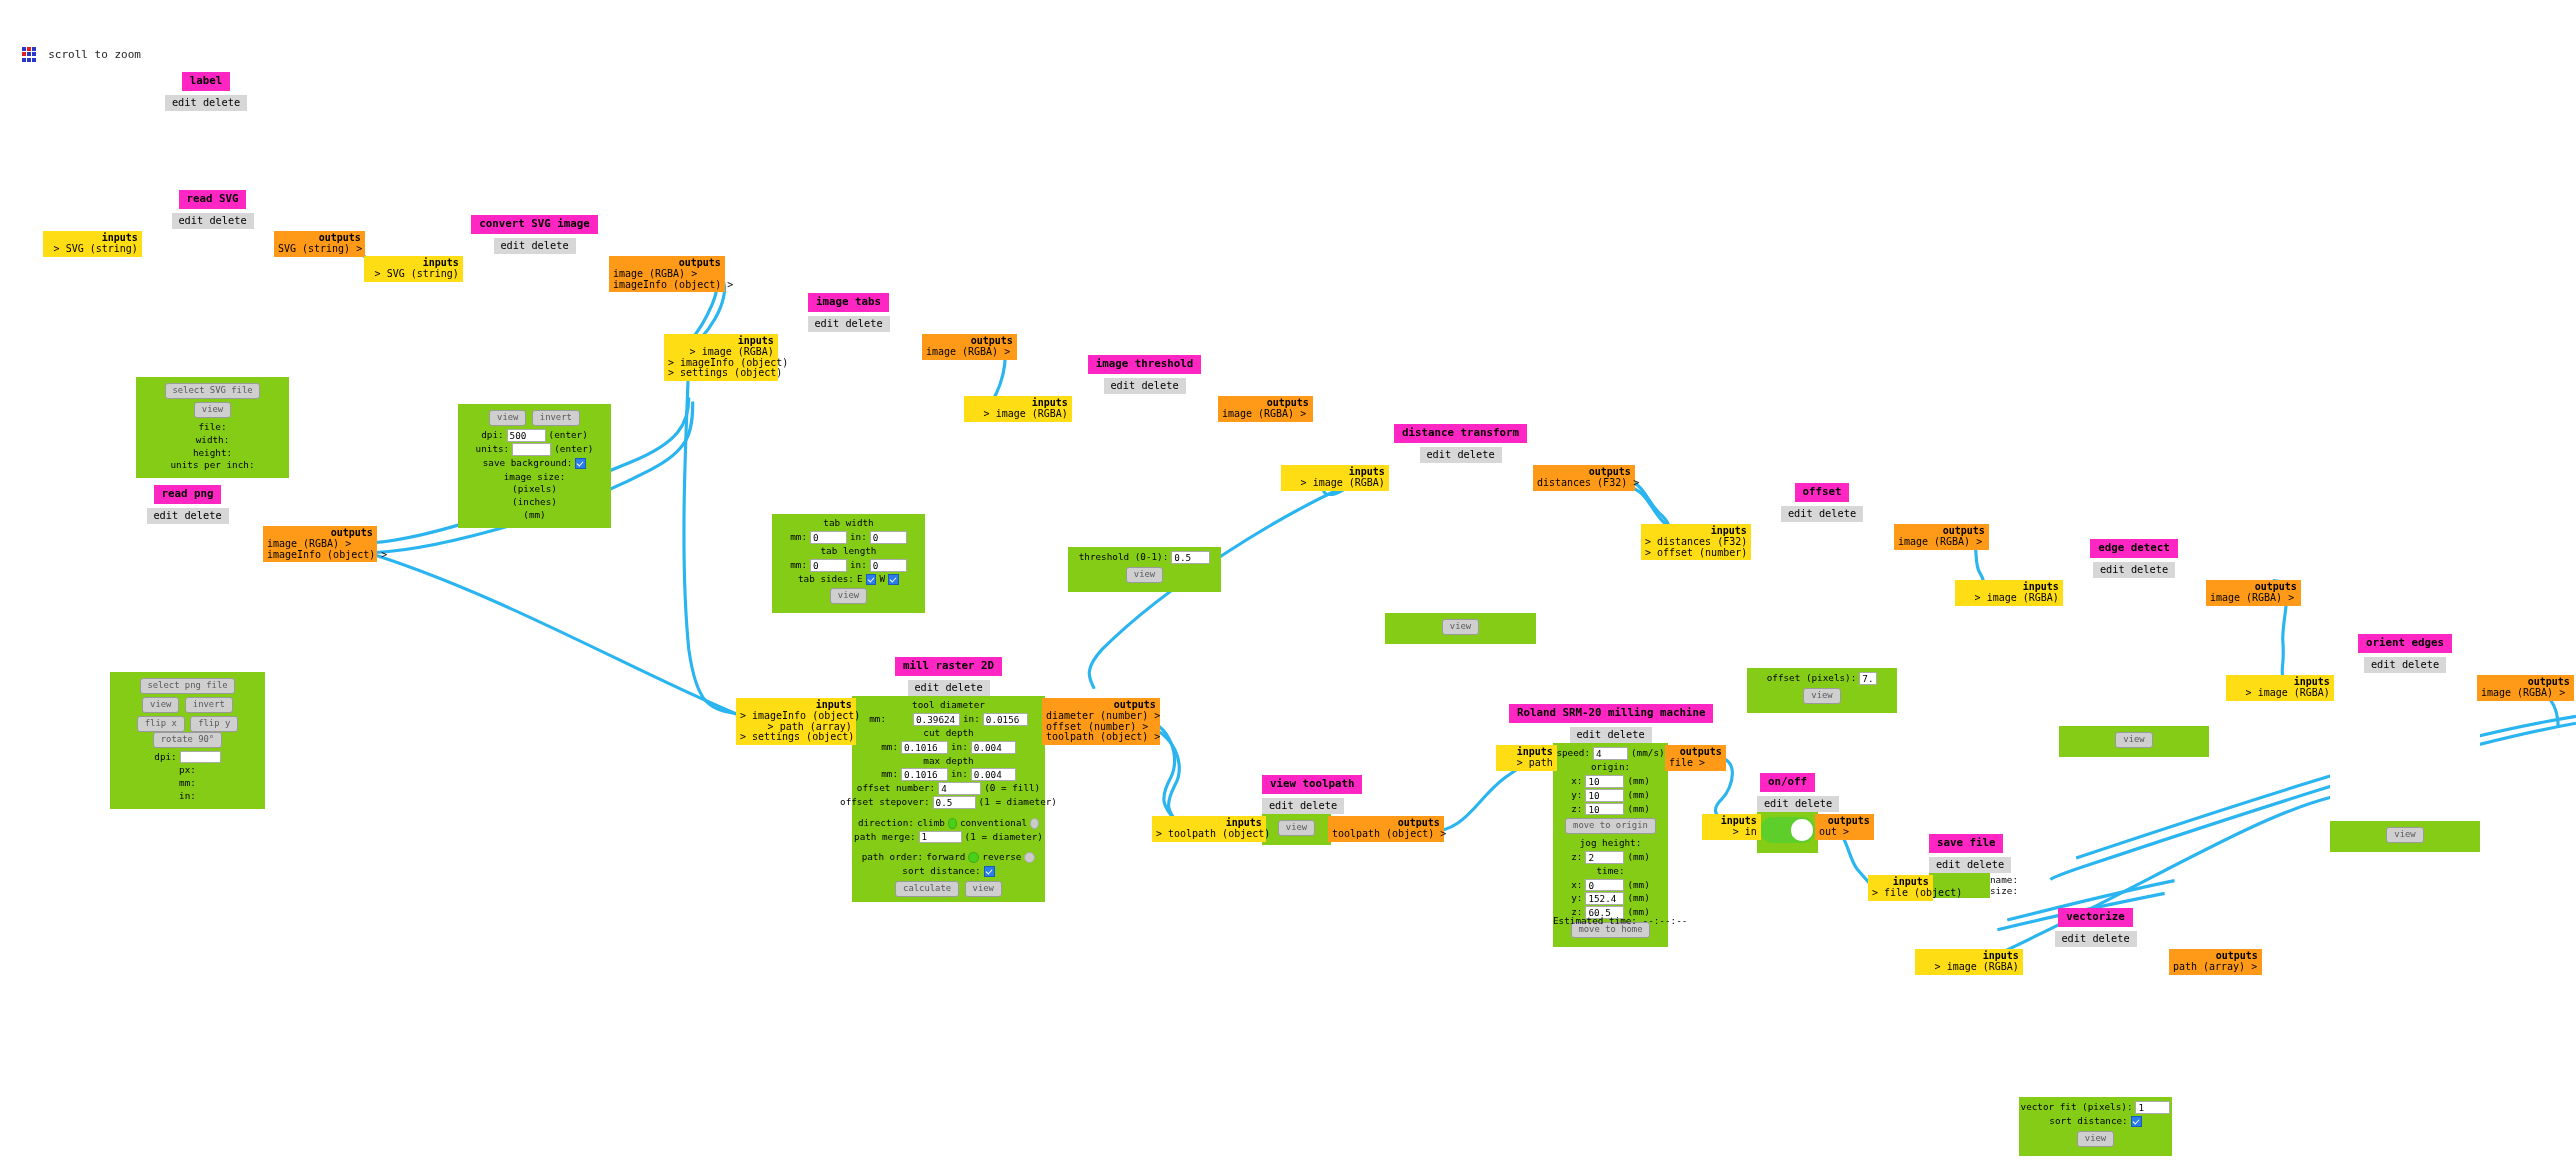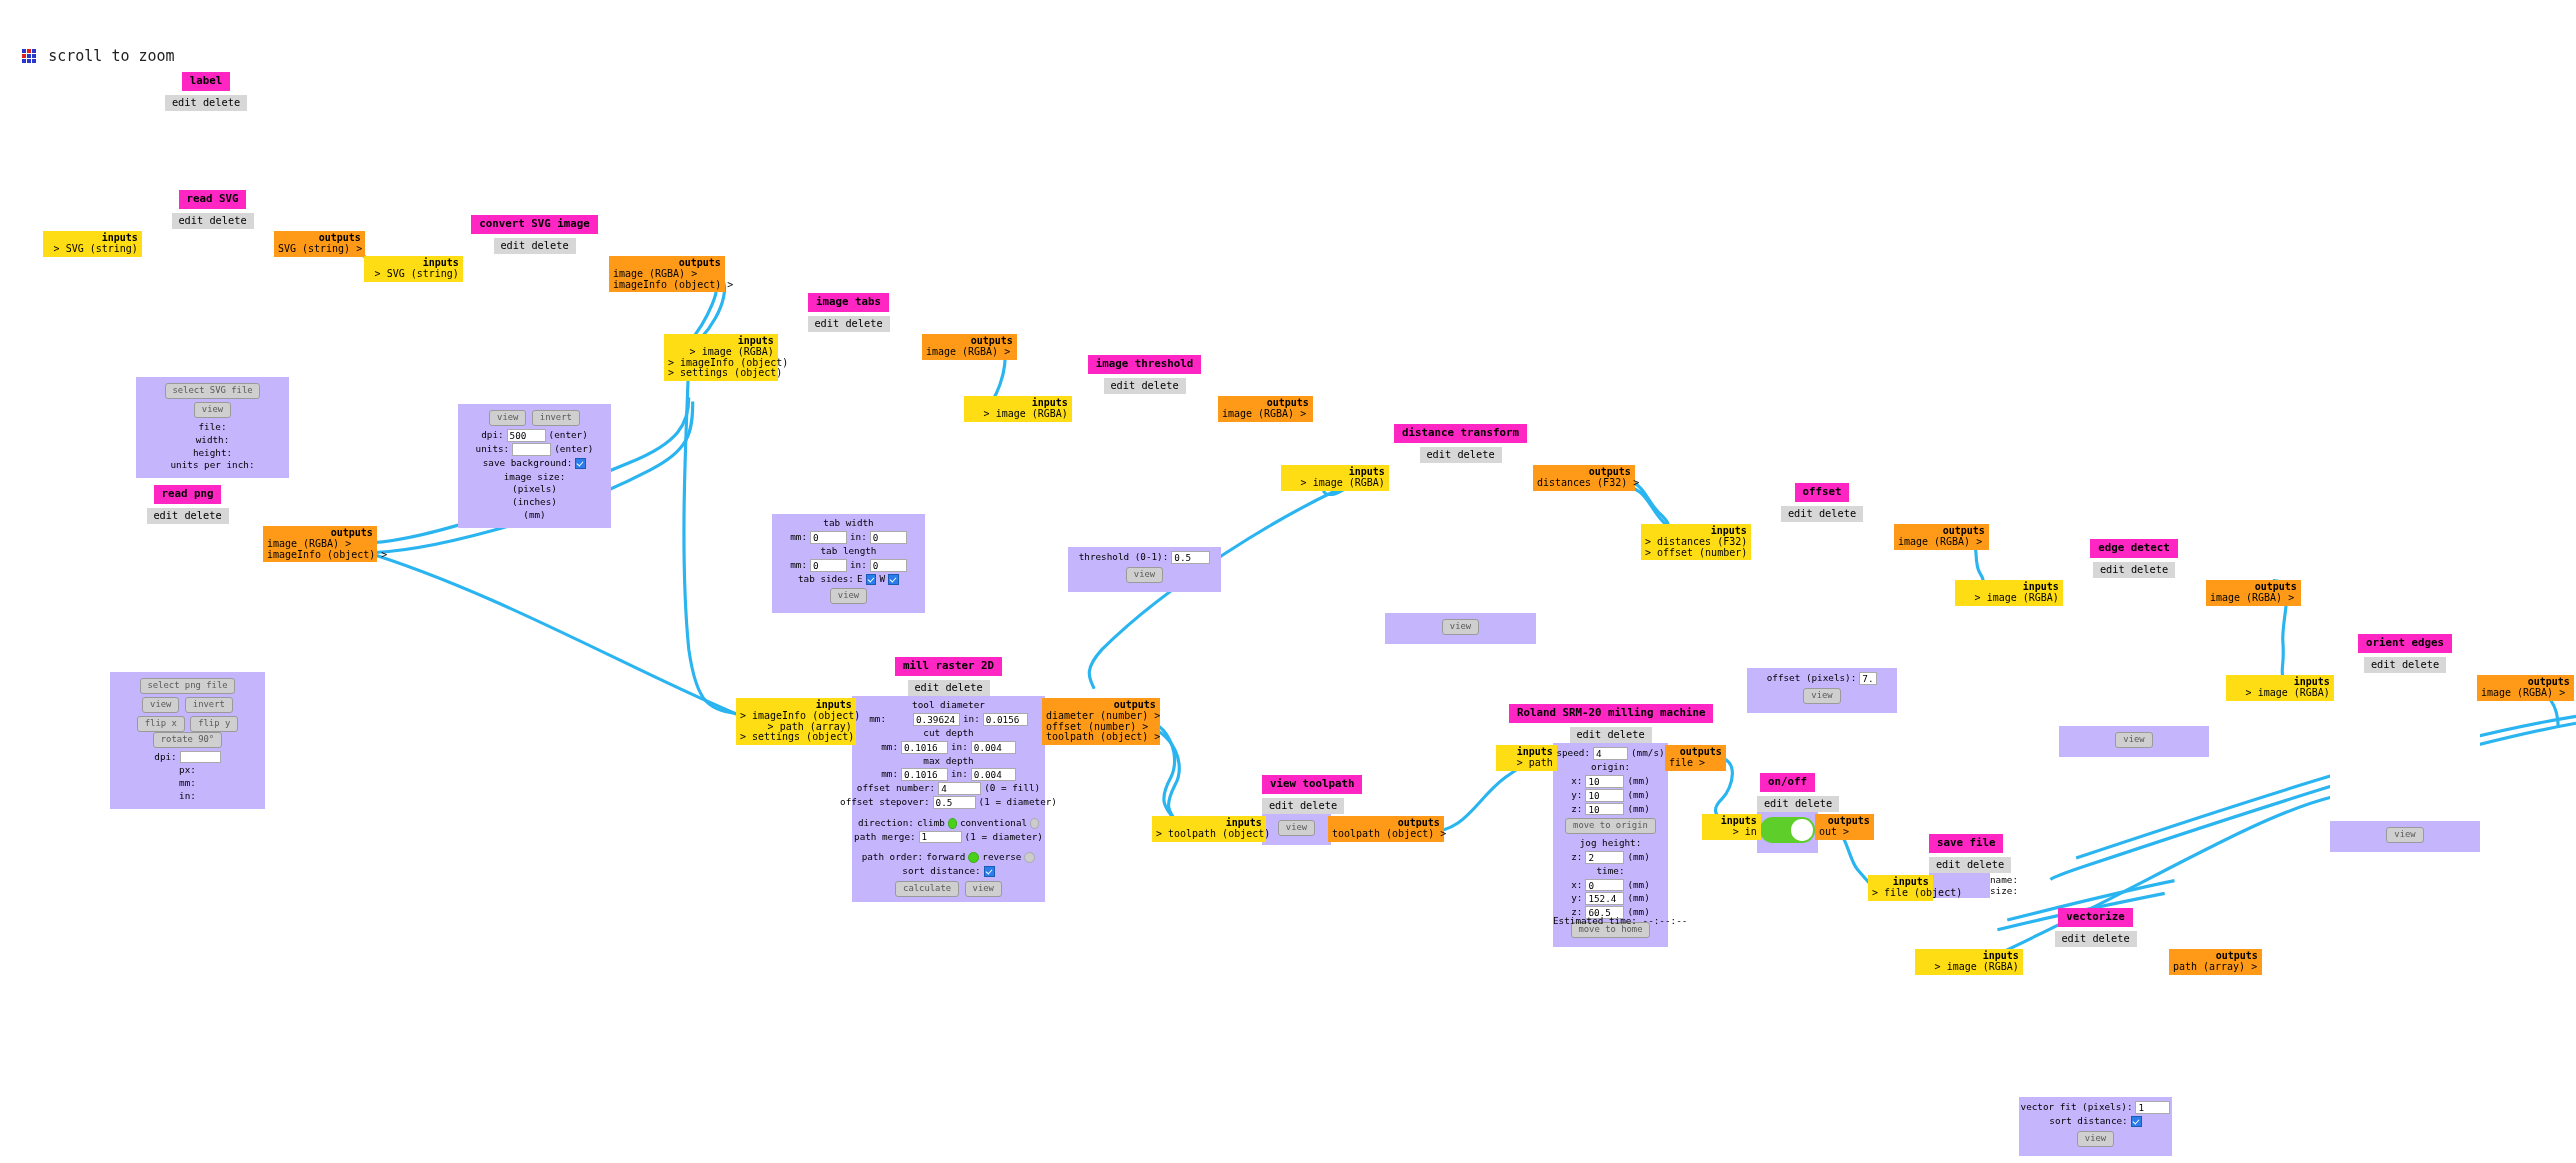--- a/index.html
+++ b/index.html
@@ -16,21 +16,21 @@
     padding:3px 7.9px;text-align:center;display:inline-block;white-space:nowrap;
     letter-spacing:0px;line-height:12.8px;
   }
   .title-wrap{text-align:center;}
   .node-menu{
     background:#d7d7d7;color:#000;font-size:10.3px;
     padding:2px 6.9px;display:inline-block;white-space:nowrap;line-height:11.8px;
   }
   .node-menu span{cursor:pointer;}
   .node-body{
-    background:#c4b5fd;position:relative;
+    background:#84cc16;position:relative;
   }
   .canvas-area{background:#fff;width:100%;}
   .io{
     position:absolute;font-size:10px;line-height:10.8px;
     padding:2px 3.9px;white-space:nowrap;z-index:6;
   }
   .io-in{background:#ffdd14;text-align:right;}
   .io-out{background:#ff9a19;text-align:left;}
   .io-head{font-weight:bold;display:block;text-align:right;}
   .io-out .io-head{text-align:right;}
@@ -67,21 +67,21 @@
   }
   .toggle .knob{position:absolute;right:2px;top:2px;width:21.6px;height:21.6px;
     border-radius:50%;background:#fff;}
   .topbar{position:absolute;left:21.6px;top:47px;z-index:20;display:flex;align-items:center;gap:11.8px;}
   .grid-icon{width:14.8px;height:14.8px;display:grid;grid-template-columns:repeat(3,1fr);
     grid-template-rows:repeat(3,1fr);gap:1.5px;}
   .grid-icon i{background:#2b37c8;display:block;}
   .grid-icon i:nth-child(2){background:#e02020;}
   .grid-icon i:nth-child(4){background:#e02020;}
   .grid-icon i:nth-child(6){background:#2b37c8;}
-  .hint{font-size:15px;color:#222;}
+  .hint{font-size:11px;color:#222;}
   .page-title{
     position:absolute;left:49px;top:103px;font-size:35px;color:#111;
     background:#efefef;padding:3px 11.8px;z-index:20;letter-spacing:-1px;
     font-family:"DejaVu Sans Mono","Liberation Mono",monospace;
   }
   .machine .params{font-size:9.3px;}
 </style>
 </head>
 <body>
 

